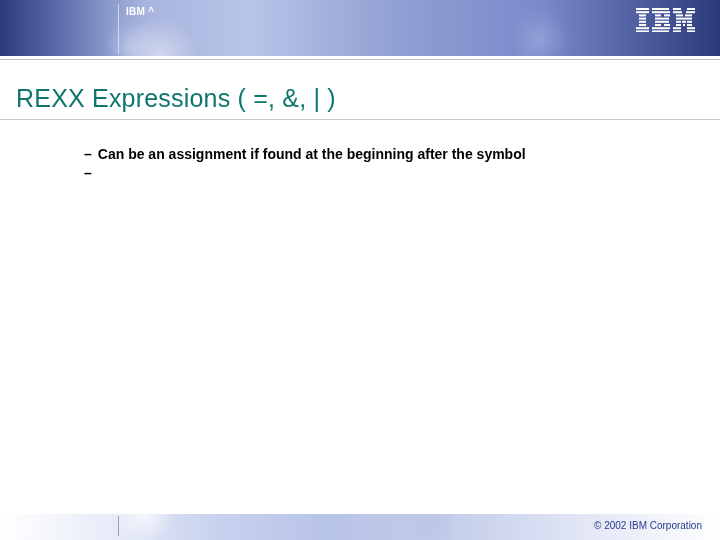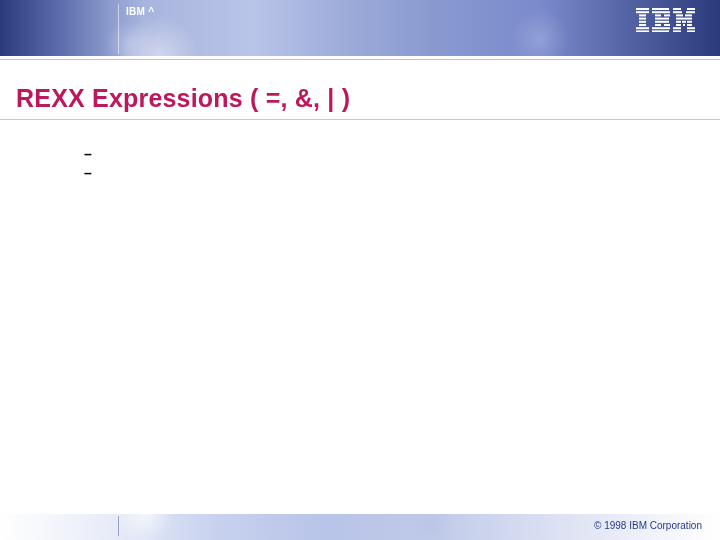--- a/index.html
+++ b/index.html
@@ -54,23 +54,23 @@
     top: 8px;
   }
   .ibm-logo svg { display: block; }
   .thin-line {
     width: 100%;
     height: 1px;
     background: #c0c0c0;
     margin-top: 3px;
   }
   .title-block {
-    color: #be185d;
+    color: #0f766e;
     font-size: 25px;
-    font-weight: 700;
+    font-weight: 400;
     padding: 24px 9px 6px 16px;
     letter-spacing: 0.2px;
   }
   .title-underline {
     width: 100%;
     height: 1px;
     background: #c8c8c8;
   }
   .content {
     padding: 22px 20px 0 24px;
@@ -188,26 +188,27 @@
 <div class="thin-line"></div>
 
 <div class="title-block">REXX Expressions ( =, &amp;, | )</div>
 <div class="title-underline"></div>
 
 <div class="content">
 
   <div class="sub-list">
     <div class="sub-item">
       <div class="dash">–</div>
+      <div>Can be an assignment if found at the beginning after the symbol</div>
     </div>
     <div class="sub-item">
       <div class="dash">–</div>
     </div>
   </div>
 
 
 
 </div>
 
 <div class="footer-band">
   <div class="fvbar fvb1"></div>
-  <div class="copyright">© 1998 IBM Corporation</div>
+  <div class="copyright">© 2002 IBM Corporation</div>
 </div>
 
 </body></html>

